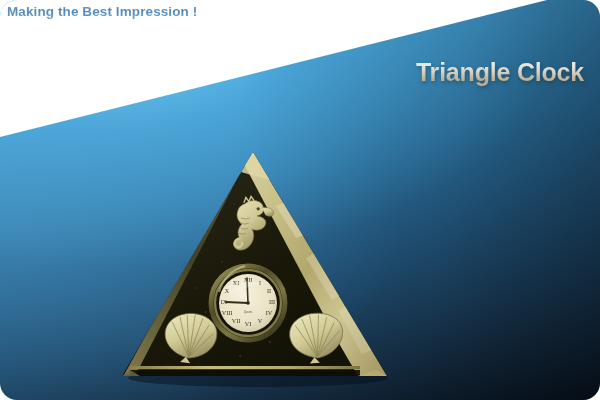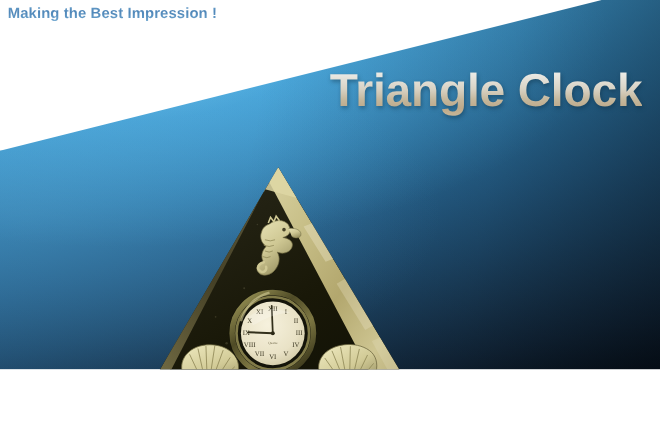--- a/index.html
+++ b/index.html
@@ -3,24 +3,25 @@
 <meta charset="utf-8">
 <style>
   html, body {
     margin: 0;
     padding: 0;
     background: #ffffff;
   }
   #stage {
     position: relative;
     width: 600px;
-    height: 336px;
+    height: 400px;
     overflow: hidden;
     font-family: "Liberation Sans", sans-serif;
     background: #ffffff;
+    border-radius: 17px;
   }
 
   
   .bg-blue {
     position: absolute;
     inset: 0;
     background:
       radial-gradient(120% 95% at 18% 8%, rgba(120,205,245,0.95) 0%, rgba(86,182,233,0.55) 26%, rgba(0,0,0,0) 62%),
       linear-gradient(168deg,
         #59b9ec 0%,
@@ -72,21 +73,21 @@
     -webkit-background-clip: text;
     background-clip: text;
     color: #5b8fbf;
     -webkit-text-fill-color: transparent;
     white-space: nowrap;
   }
   .product-title {
     position: absolute;
     right: 16px;
     top: 58px;
-    font-size: 42px;
+    font-size: 25px;
     font-weight: bold;
     letter-spacing: -0.2px;
     white-space: nowrap;
     background: linear-gradient(180deg,
         #f2f2f0 0%,
         #e8e7e1 22%,
         #d8d2c4 48%,
         #c4b79c 68%,
         #bda98a 84%,
         #c9b798 100%);

